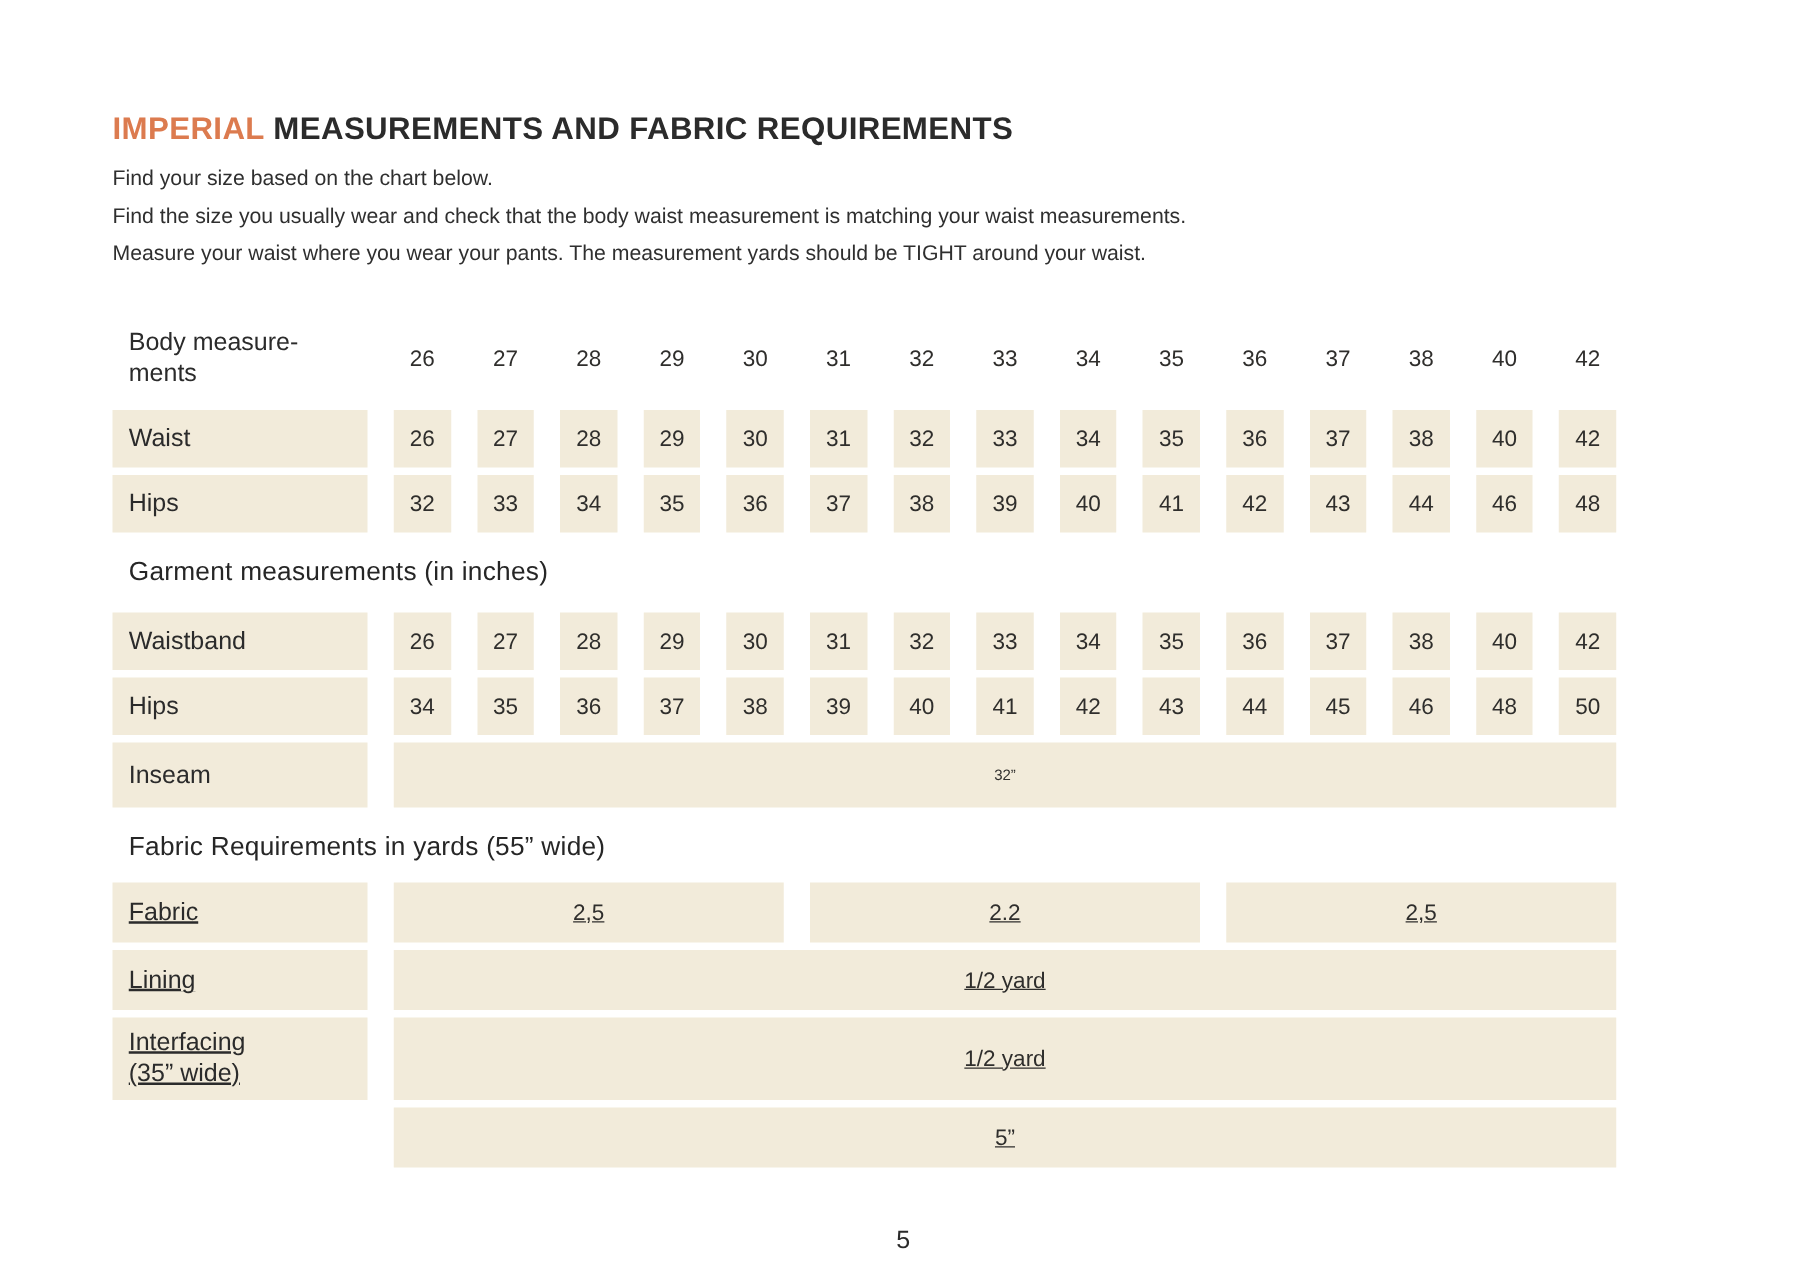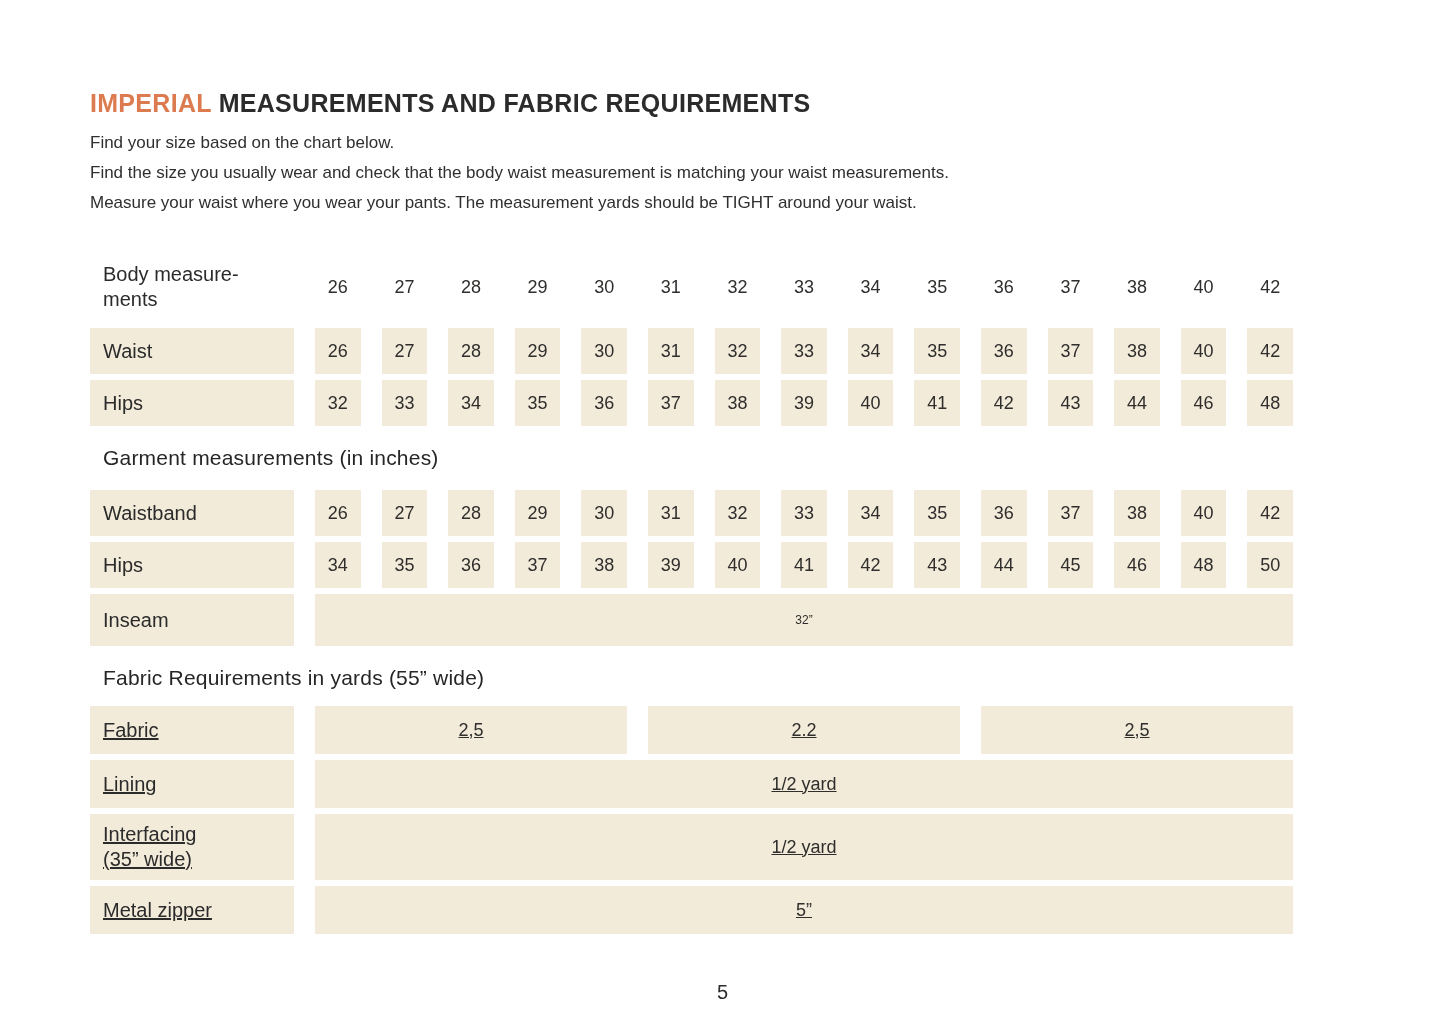--- a/index.html
+++ b/index.html
@@ -219,21 +219,20 @@
           <div class="cell merged">1/2 yard</div>
         </div>
 
         <div class="row full-row">
           <div class="cell label">Interfacing
 (35” wide)</div>
           <div class="cell merged">1/2 yard</div>
         </div>
 
         <div class="row full-row">
-          <div class="cell label">Metal zipper</div>
           <div class="cell merged">5”</div>
         </div>
       </div>
 
   </div>
 
   <div class="page-number">5</div>
 </div>
 
 </body></html>

